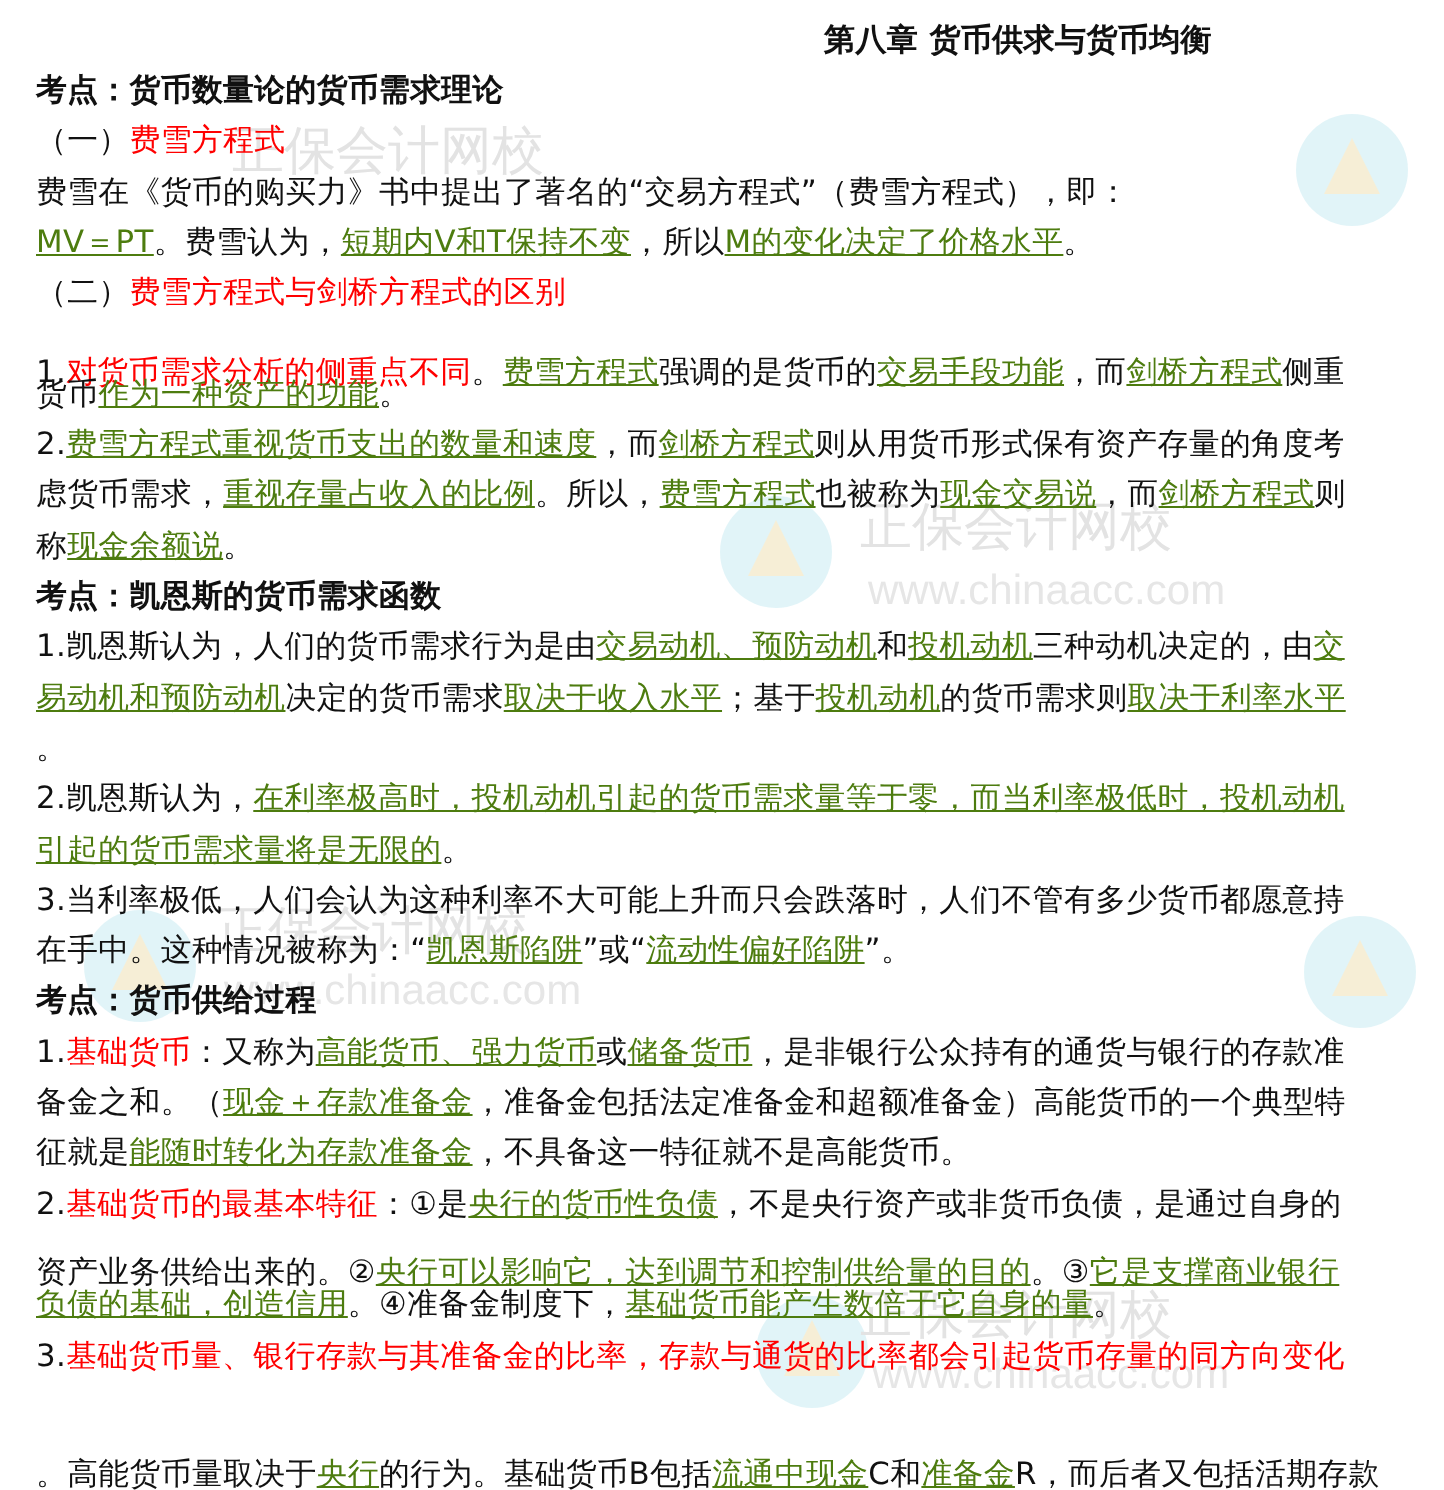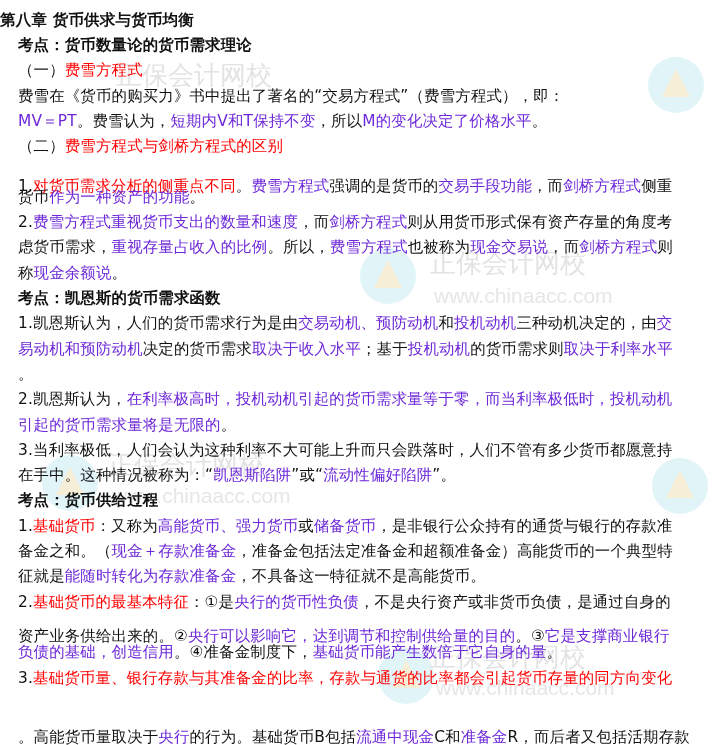--- a/index.html
+++ b/index.html
@@ -1,24 +1,24 @@
 <!DOCTYPE html>
 <html><head>
 <meta charset="utf-8">
 <style>
   html,body{margin:0;padding:0;background:#ffffff;}
   body{width:722px;height:745px;position:relative;overflow:hidden;
        font-family:"DejaVu Sans","Liberation Sans",sans-serif;color:#111;}
   .page{position:absolute;left:0;top:0;width:722px;height:745px;}
   .line{position:absolute;left:18px;white-space:nowrap;font-size:15.4px;line-height:24px;height:24px;letter-spacing:0.2px;}
-  .title{left:0;width:606px;text-align:left;font-weight:bold;font-size:15.5px;}
+  .title{left:0;width:606px;text-align:right;font-weight:bold;font-size:15.5px;}
   .head{font-weight:bold;}
   .k{color:#111;}
   .r{color:#ff0000;}
-  .b{color:#6d28d9;}
+  .b{color:#4d7c0f;text-decoration:underline;}
   sub{font-size:10px;vertical-align:-4px;}
   .wm{position:absolute;pointer-events:none;}
   .wm-circle{width:56px;height:56px;border-radius:50%;background:#d7f0f5;opacity:.75;}
   .wm-tri{position:absolute;left:14px;top:12px;width:0;height:0;
           border-left:14px solid transparent;border-right:14px solid transparent;border-bottom:28px solid rgba(255,235,200,.7);}
   .wm-text{position:absolute;color:#e3e3e3;font-size:26px;white-space:nowrap;}
   .wm-url{position:absolute;color:#e6e6e6;font-size:21px;white-space:nowrap;font-family:"Liberation Sans",sans-serif;}
 </style>
 </head>
 <body>

